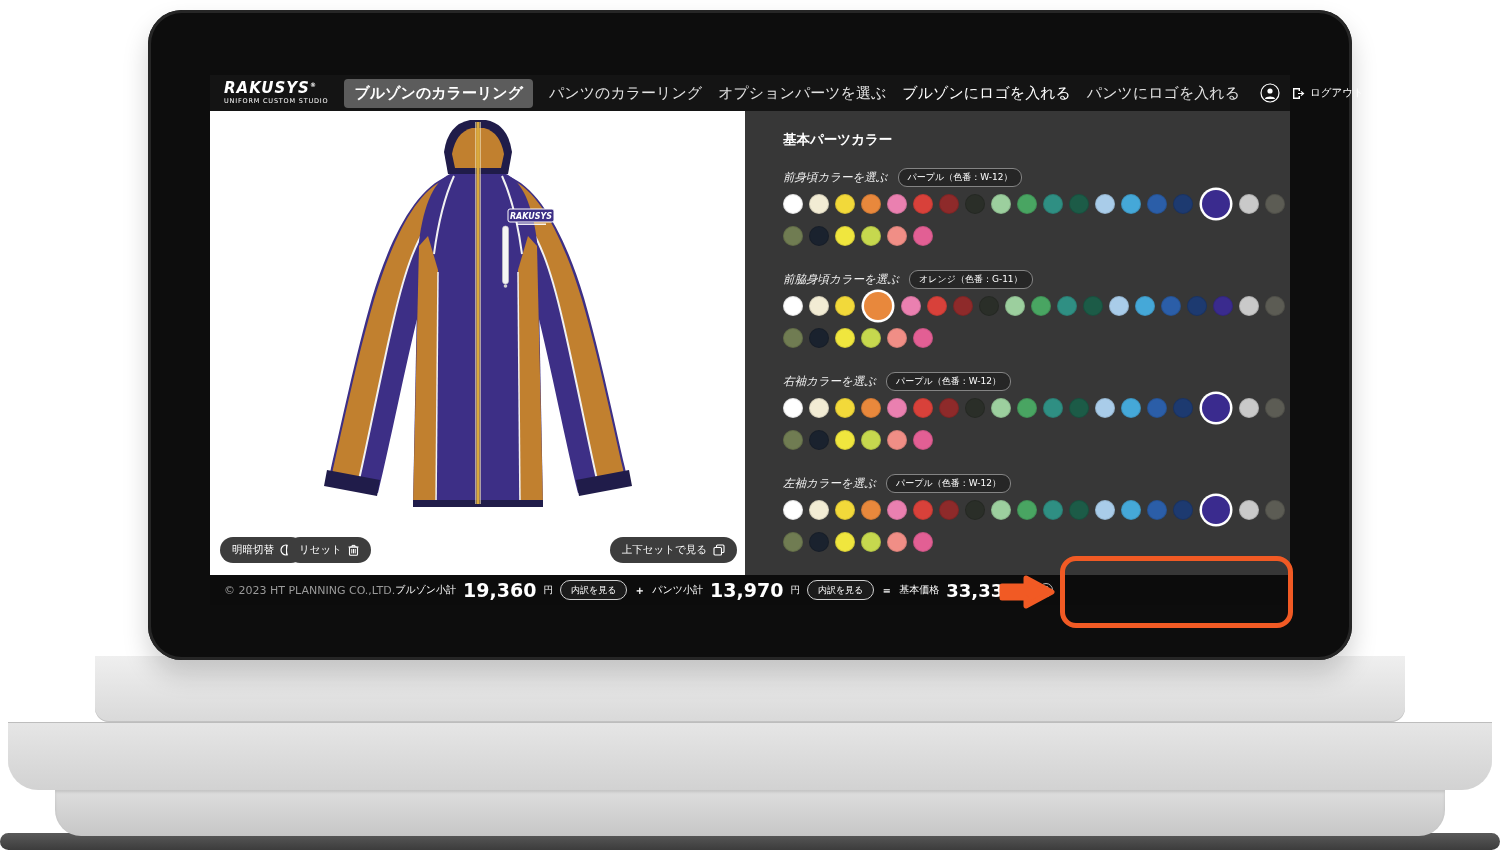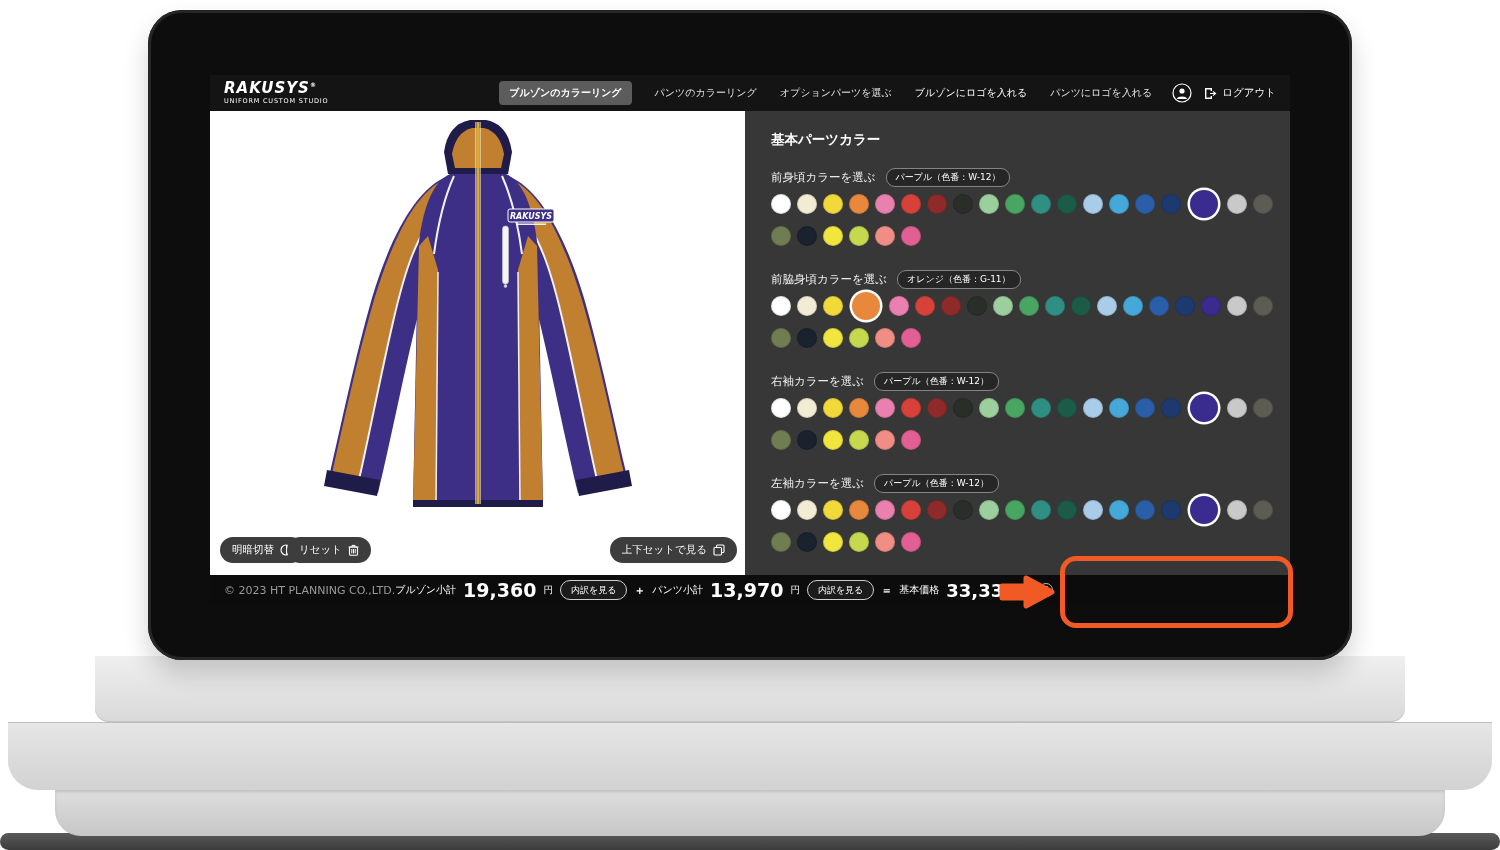--- a/index.html
+++ b/index.html
@@ -23,38 +23,38 @@
   }
   
   .app{position:absolute;left:62px;top:65px;width:1080px;height:530px;background:#373737;}
   
   .topbar{position:absolute;left:0;top:0;width:1080px;height:36px;background:#141414;display:flex;align-items:center;padding:0 14px;gap:16px;}
   .brand{display:flex;flex-direction:column;justify-content:center;line-height:1;}
   .brand-logo{color:#fff;font-weight:800;font-style:italic;font-size:15px;letter-spacing:1px;white-space:nowrap;}
   .brand-reg{font-size:6px;vertical-align:super;font-style:normal;}
   .brand-tagline{color:#fff;font-size:6.5px;letter-spacing:.8px;margin-top:2px;white-space:nowrap;}
   .nav{display:flex;align-items:center;gap:16px;margin-left:auto;}
-  .nav-item{font-size:10px;color:#e2e2e2;cursor:pointer;white-space:nowrap;margin-left:7px;}
+  .nav-item{font-size:15px;color:#e2e2e2;cursor:pointer;white-space:nowrap;}
   .nav-item.active{background:#5c5c5c;padding:5px 10px;border-radius:4px;color:#fff;font-weight:bold;}
   .nav-item.emphasis{font-weight:normal;color:#fff;}
   .topbar-right{display:flex;align-items:center;gap:12px;margin-left:4px;}
   .logout{display:flex;align-items:center;gap:5px;color:#fff;font-size:10.5px;cursor:pointer;white-space:nowrap;}
   
   .main{position:absolute;left:0;top:36px;width:1080px;height:464px;display:flex;}
   .preview{width:535px;height:464px;background:#ffffff;position:relative;flex:none;}
   .jacket-svg{position:absolute;left:50%;top:47%;transform:translate(-50%,-50%);}
   .pill-btn{position:absolute;background:#3d3d3d;color:#fff;font-size:10.5px;border:none;border-radius:14px;padding:6px 12px;display:flex;align-items:center;gap:6px;cursor:pointer;font-family:inherit;}
   #btn-brightness{left:10px;bottom:12px;}
   #btn-reset{left:77px;bottom:12px;}
   #btn-setview{right:8px;bottom:12px;}
-  .panel{flex:1;padding:10px 0 4px 26px;overflow:hidden;}
+  .panel{flex:1;padding:10px 0 4px 26px;overflow:hidden;margin-left:12px;}
   .panel-title{color:#fff;font-size:13.5px;font-weight:bold;margin:10px 0 18px;}
   .section{margin-bottom:18px;}
   .sec-head{display:flex;align-items:center;gap:10px;height:20px;}
-  .sec-label{color:#f0f0f0;font-size:11.5px;}
+  .sec-label{color:#f0f0f0;font-size:11.5px;font-style:italic;}
   .sec-badge{font-size:9px;color:#fff;border:1px solid #848484;background:#262626;border-radius:9px;padding:2px 9px;white-space:nowrap;}
   .swatch-row{display:flex;align-items:center;gap:6px;height:31px;margin-top:1px;}
   .swatch{width:20px;height:20px;border-radius:50%;cursor:pointer;flex:none;box-shadow:inset 0 0 0 1px rgba(0,0,0,.12);}
   .swatch.selected{width:28px;height:28px;box-shadow:0 0 0 2.5px #ffffff;margin:0 3px;}
   
   .bottombar{position:absolute;left:0;bottom:0;width:1080px;height:30px;background:#0c0c0c;display:flex;align-items:center;padding:0 14px;color:#fff;}
   .copyright{font-size:11px;color:#9a9a9a;white-space:nowrap;}
   .price-area{display:flex;align-items:center;gap:7px;margin-left:auto;margin-right:238px;white-space:nowrap;}
   .p-label{font-size:10px;}
   .p-value{font-size:19px;font-weight:bold;}

